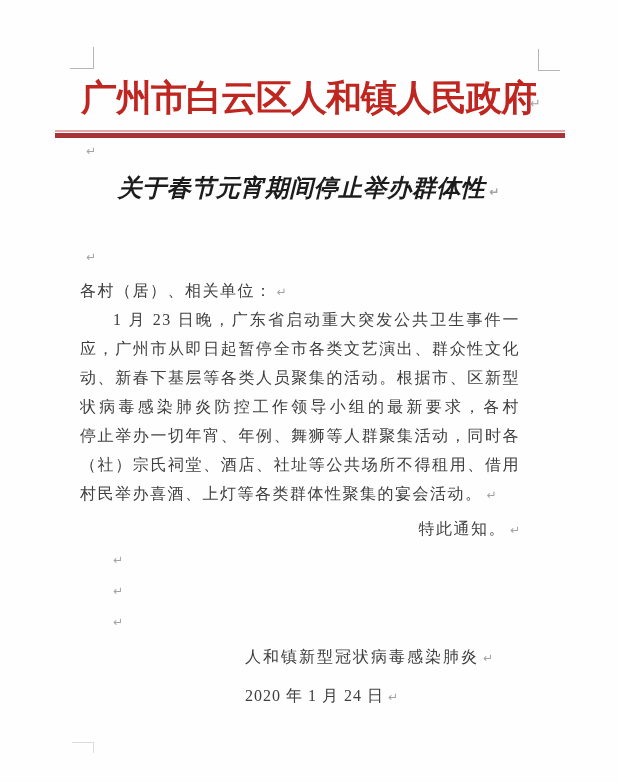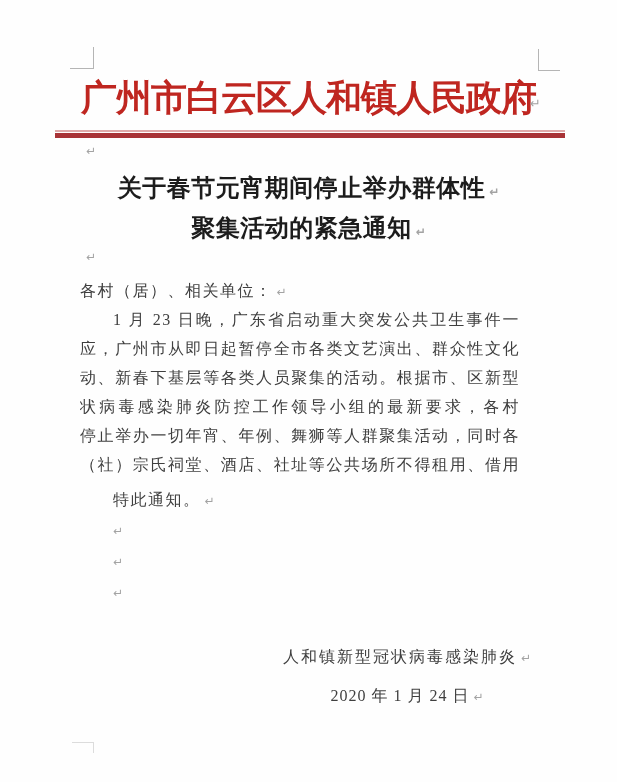--- a/index.html
+++ b/index.html
@@ -52,48 +52,48 @@
 
   
   .doc-title {
     position: absolute;
     left: 0; top: 170px; width: 617px;
     text-align: center;
     font-size: 24px;
     font-weight: bold;
     letter-spacing: 0.5px;
     color: #1c1c1c;
+    font-style: italic;
   }
   .doc-title .t-line { line-height: 36px; white-space: nowrap; }
 
   
   .content {
     position: absolute;
     left: 80px; top: 276px; width: 440px;
     font-size: 16px;
     letter-spacing: 1.5px;
     color: #3f3f3f;
     line-height: 29px;
   }
   .content .line { height: 29px; white-space: nowrap; }
   .content .line.just {
     text-align: justify;
     text-align-last: justify;
     white-space: normal;
     overflow: hidden;
   }
   .content .line.indent { padding-left: 33px; }
-  .content .line.closing { margin-top: 6px; }
+  .content .line.closing { margin-top: 6px; text-align: right; }
   .content .line.empty { height: 31px; line-height: 31px; padding-left: 33px; }
 
   
   .signature {
     position: absolute;
     left: 245px; top: 642px; width: 324px;
-    text-align: center;
     font-size: 16px;
     letter-spacing: 2px;
     color: #3f3f3f;
   }
   .signature .sig-line { line-height: 29px; white-space: nowrap; }
   .signature .sig-line.date-line { letter-spacing: 1px; margin-top: 8px; }
 
   
   .pmark {
     color: #a3a3a3;
@@ -120,32 +120,32 @@
   <span class="pmark after-masthead">↵</span>
 
   <div class="rule-light"></div>
   <div class="rule-dark"></div>
 
   <span class="pmark abs after-rule">↵</span>
   <span class="pmark abs pre-salutation">↵</span>
 
   <div class="doc-title">
     <div class="t-line"><span>关于春节元宵期间停止举办群体性</span><span class="pmark inline">↵</span></div>
-    <div class="t-line"><span>聚集活动的紧急通知</span><span class="pmark inline">↵</span></div>
   </div>
 
   <div class="content">
     <div class="line salutation"><span>各村（居）、相关单位：</span><span class="pmark inline">↵</span></div>
 
     <div class="line just indent">1 月 23 日晚，广东省启动重大突发公共卫生事件一级响</div>
     <div class="line just">应，广州市从即日起暂停全市各类文艺演出、群众性文化活</div>
     <div class="line just">动、新春下基层等各类人员聚集的活动。根据市、区新型冠</div>
     <div class="line just">状病毒感染肺炎防控工作领导小组的最新要求，各村（居）</div>
     <div class="line just">停止举办一切年宵、年例、舞狮等人群聚集活动，同时各村</div>
     <div class="line just">（社）宗氏祠堂、酒店、社址等公共场所不得租用、借用给</div>
+    <div class="line"><span>村民举办喜酒、上灯等各类群体性聚集的宴会活动。</span><span class="pmark inline">↵</span></div>
 
     <div class="line closing indent"><span>特此通知。</span><span class="pmark inline">↵</span></div>
 
     <div class="line empty"><span class="pmark">↵</span></div>
     <div class="line empty"><span class="pmark">↵</span></div>
     <div class="line empty"><span class="pmark">↵</span></div>
   </div>
 
   <div class="signature">
     <div class="sig-line"><span>人和镇新型冠状病毒感染肺炎</span><span class="pmark inline">↵</span></div>

